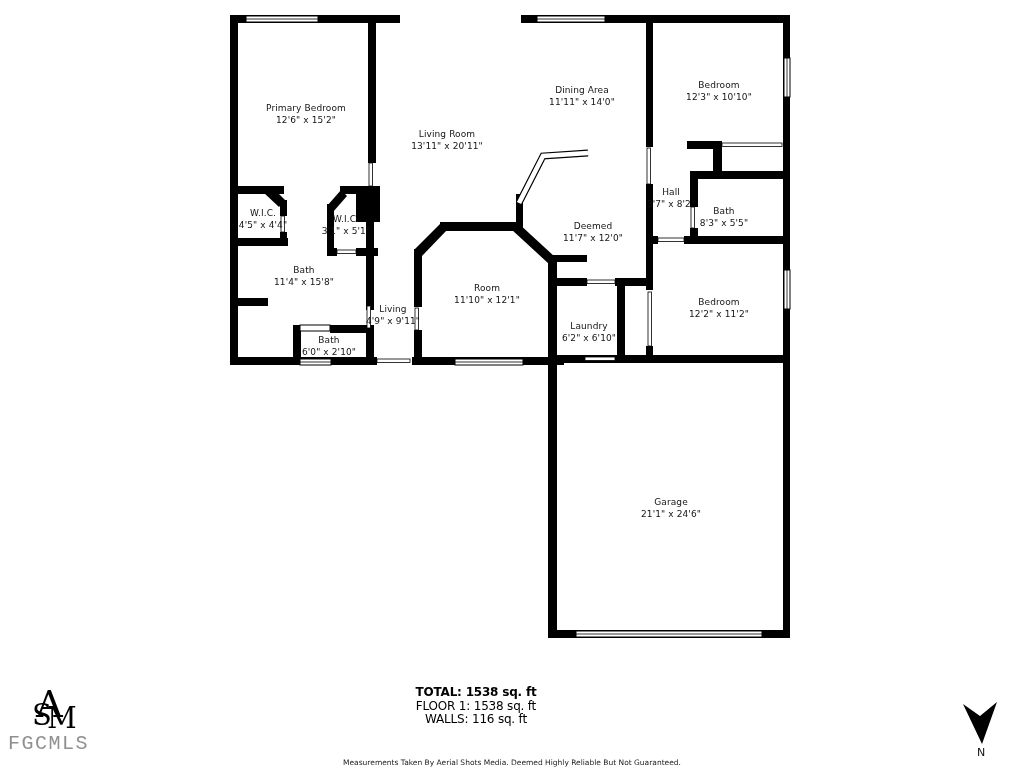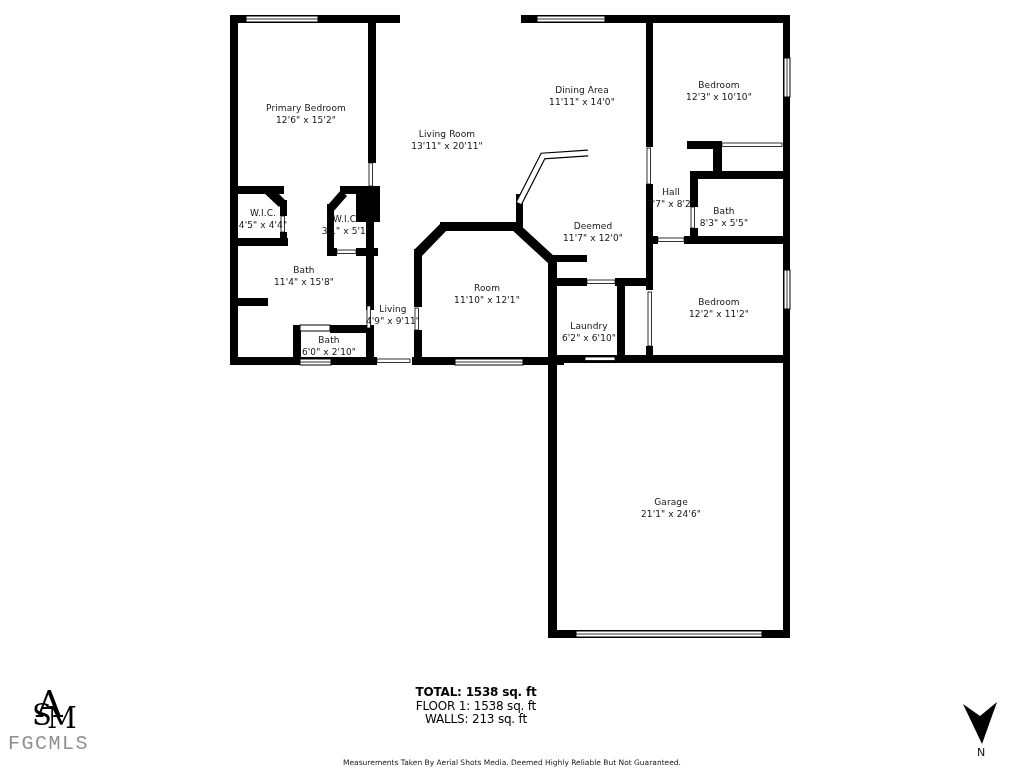--- a/index.html
+++ b/index.html
@@ -192,21 +192,21 @@
     <div>6'0" x 2'10"</div>
   </div>
   <div class="lbl" style="left:671px;top:508px">
     <div>Garage</div>
     <div>21'1" x 24'6"</div>
   </div>
 
   <div class="summary">
     <div class="sline total">TOTAL: 1538 sq. ft</div>
     <div class="sline">FLOOR 1: 1538 sq. ft</div>
-    <div class="sline">WALLS: 213 sq. ft</div>
+    <div class="sline">WALLS: 116 sq. ft</div>
   </div>
   <div class="disclaimer">Measurements Taken By Aerial Shots Media. Deemed Highly Reliable But Not Guaranteed.</div>
 
   <div class="logo">
     <span class="mono mono-a">A</span>
     <span class="mono mono-s">S</span>
     <span class="mono mono-m">M</span>
     <div class="logo-text">FGCMLS</div>
   </div>
 

